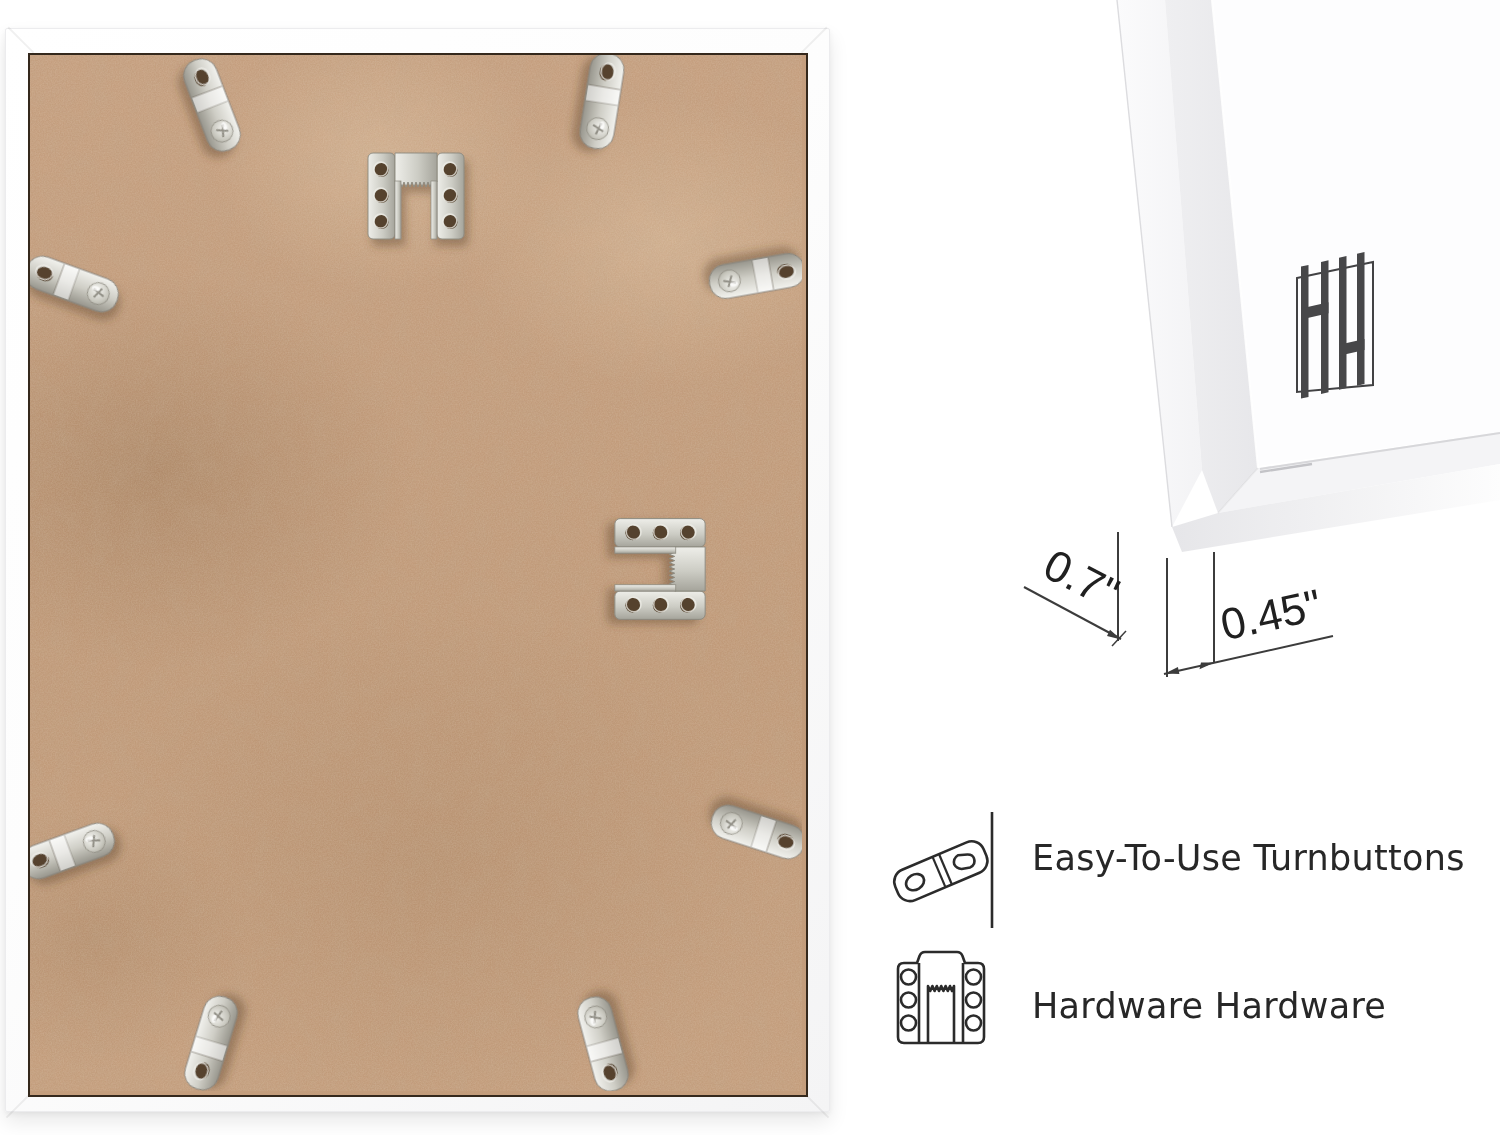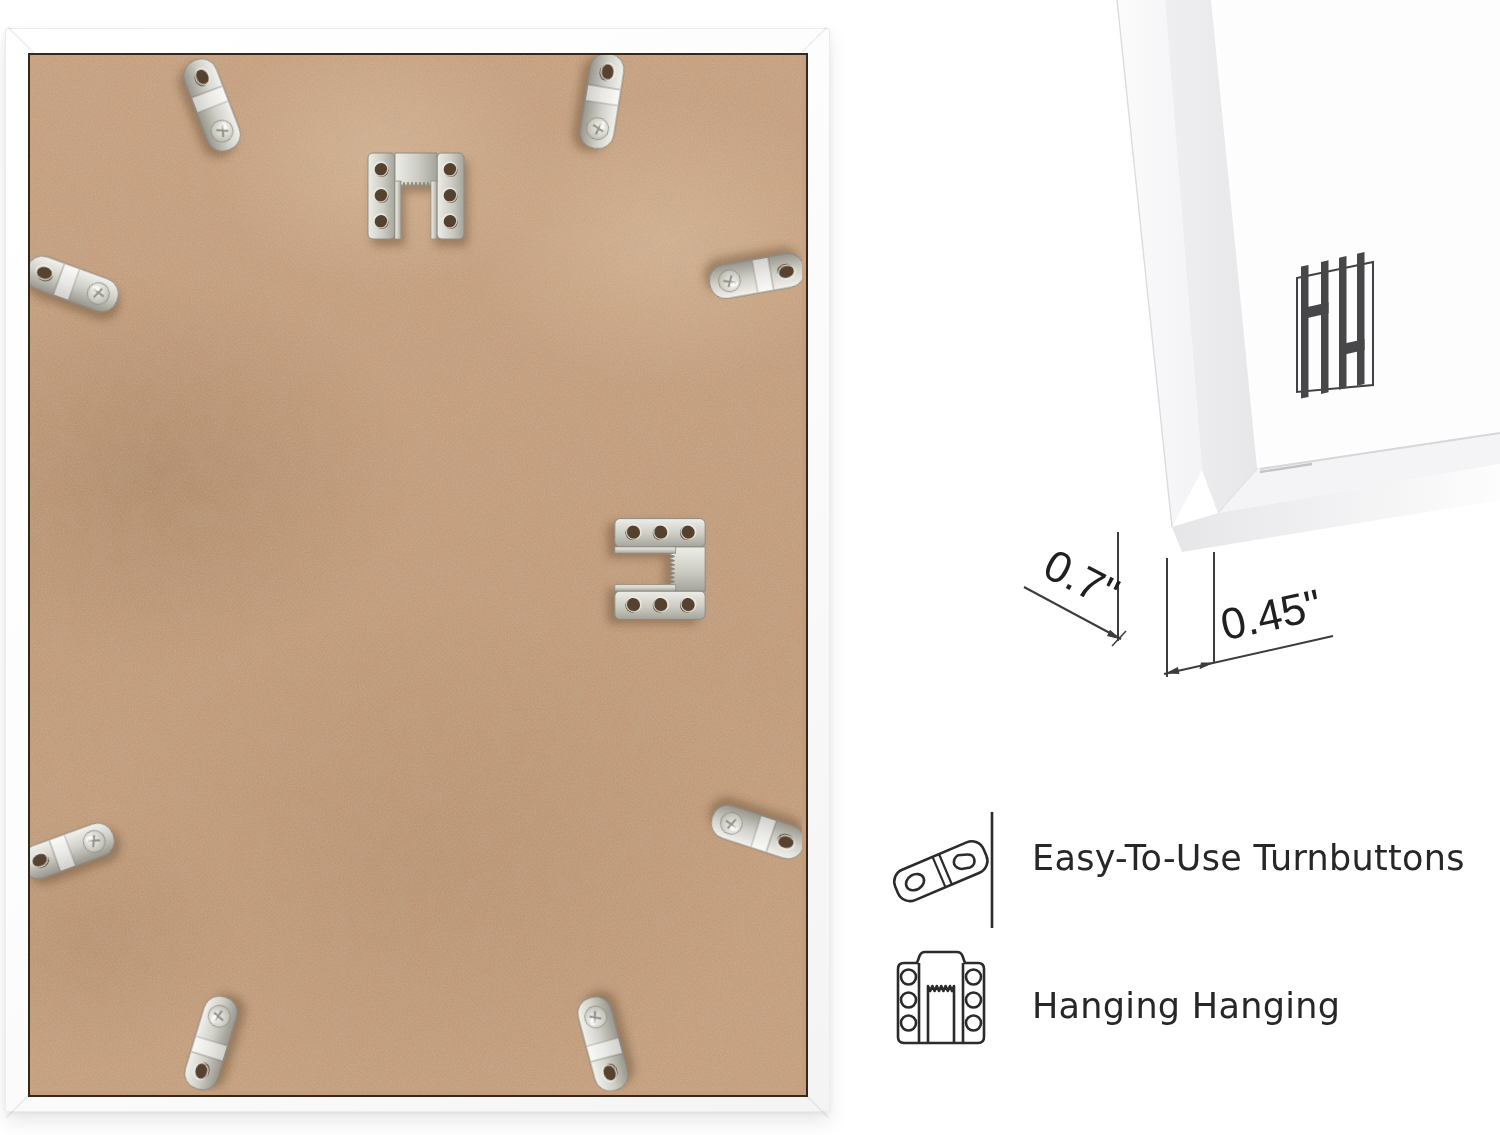--- a/index.html
+++ b/index.html
@@ -232,16 +232,16 @@
         <g fill="none">
           <circle cx="18.5" cy="27" r="7.5"></circle>
             <circle cx="18.5" cy="50" r="7.5"></circle>
             <circle cx="18.5" cy="73" r="7.5"></circle>
           <circle cx="83.5" cy="27" r="7.5"></circle>
             <circle cx="83.5" cy="50" r="7.5"></circle>
             <circle cx="83.5" cy="73" r="7.5"></circle>
         </g>
       </g>
     </svg>
-    <span class="flabel" style="left:1032px;top:986px">Hanging Hanging</span>
+    <span class="flabel" style="left:1032px;top:986px">Hardware Hardware</span>
   </div>
 
 </div>
 
 </body></html>

